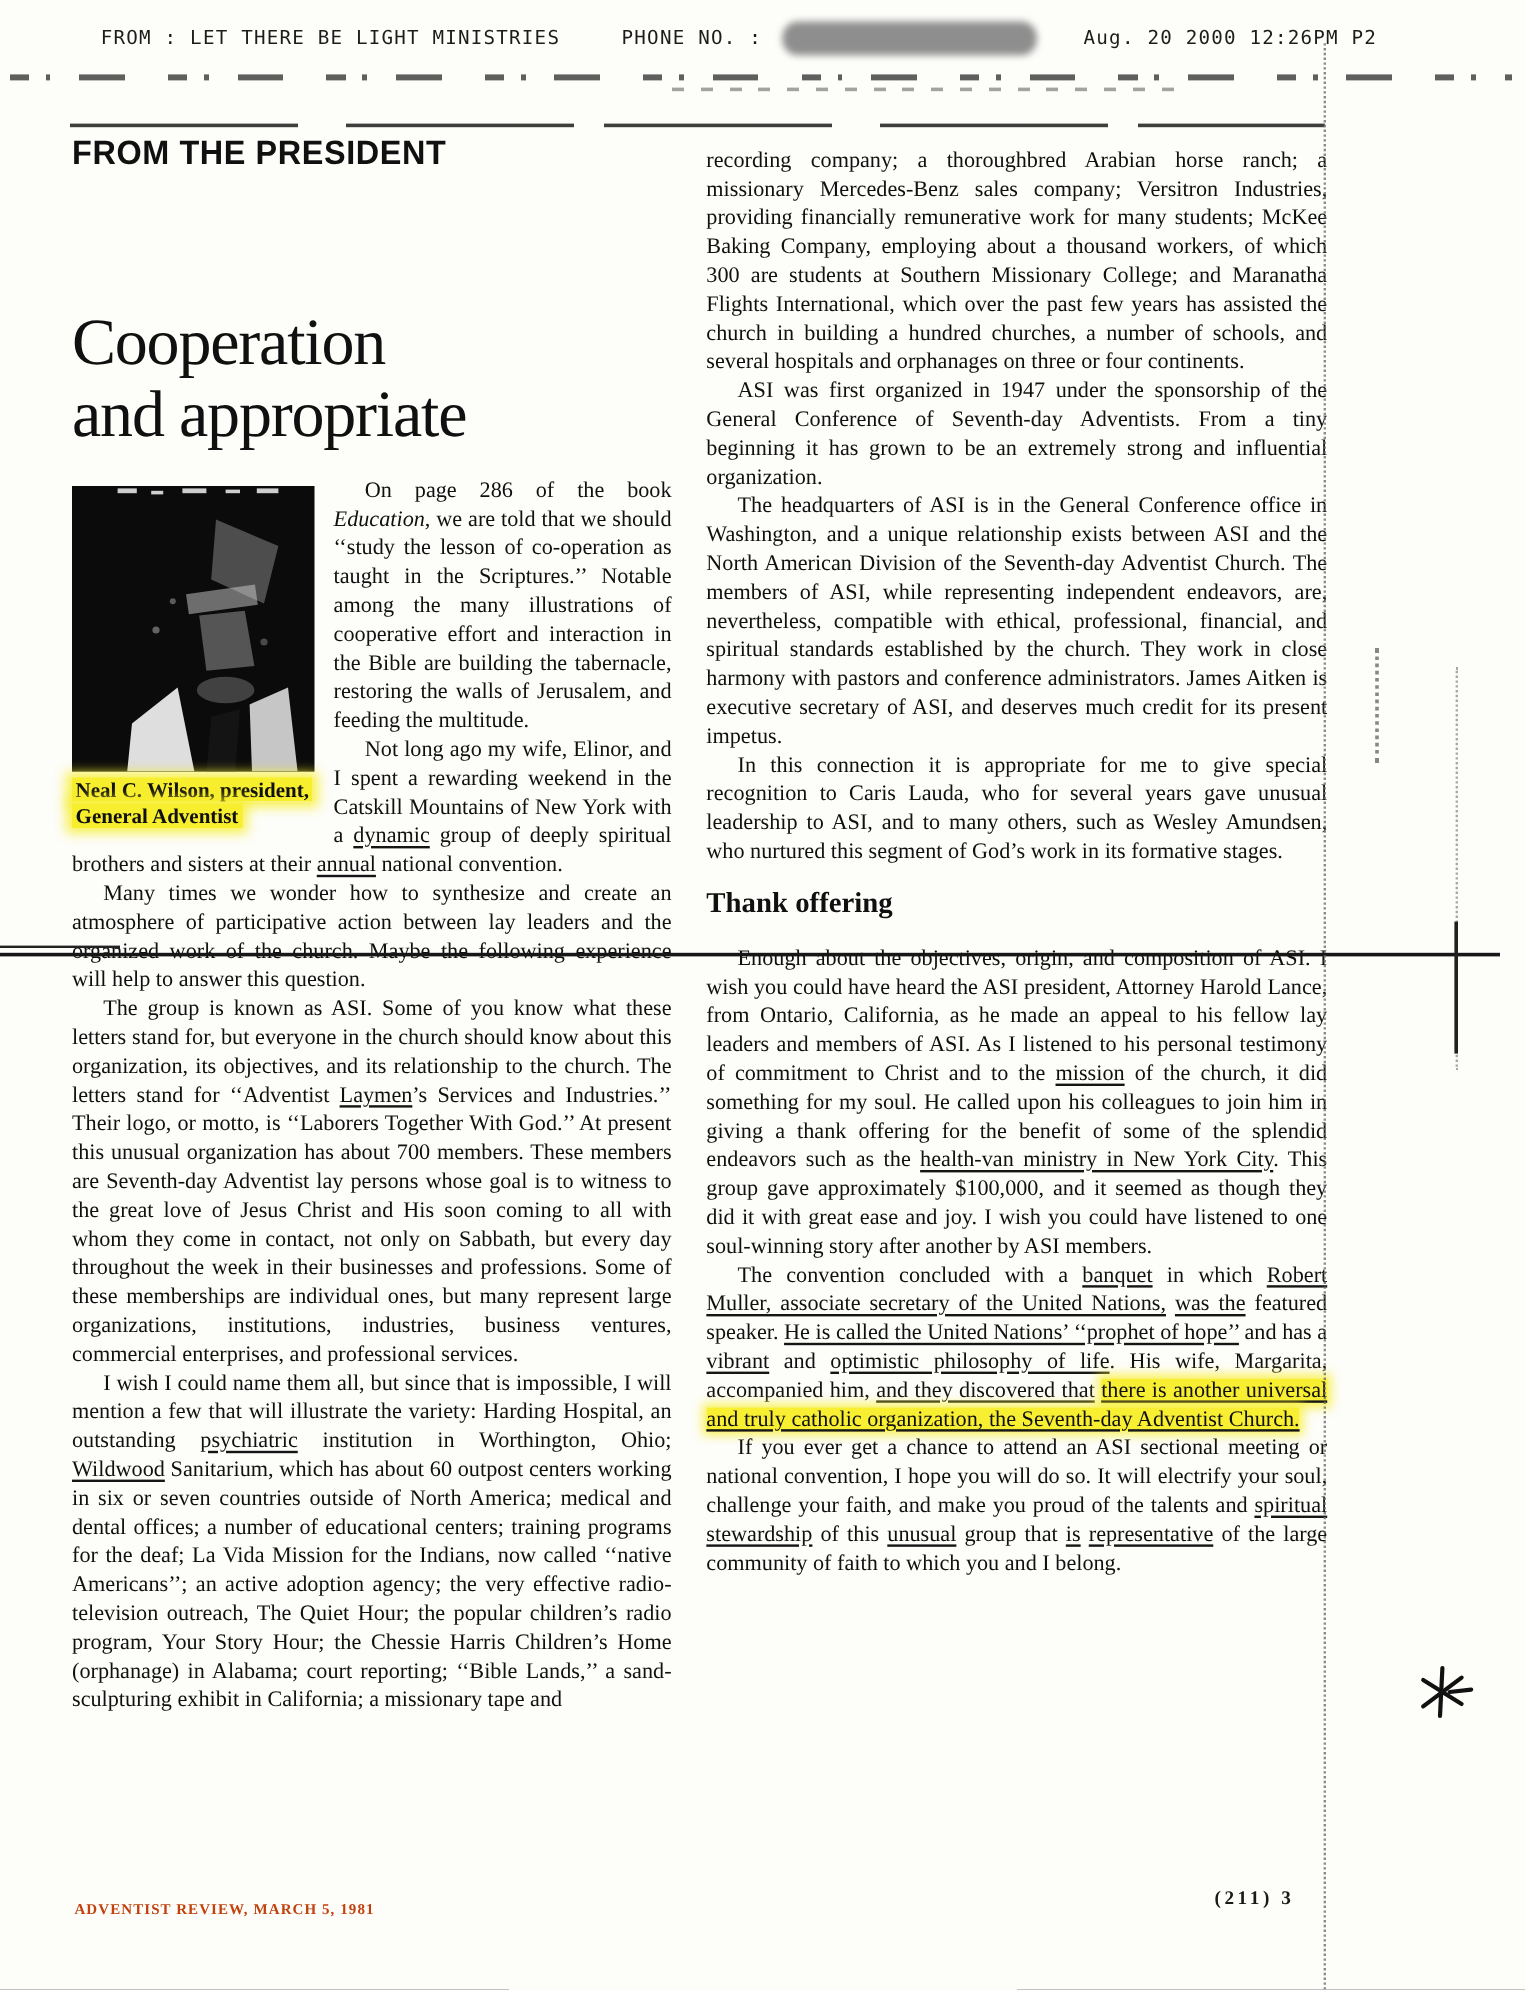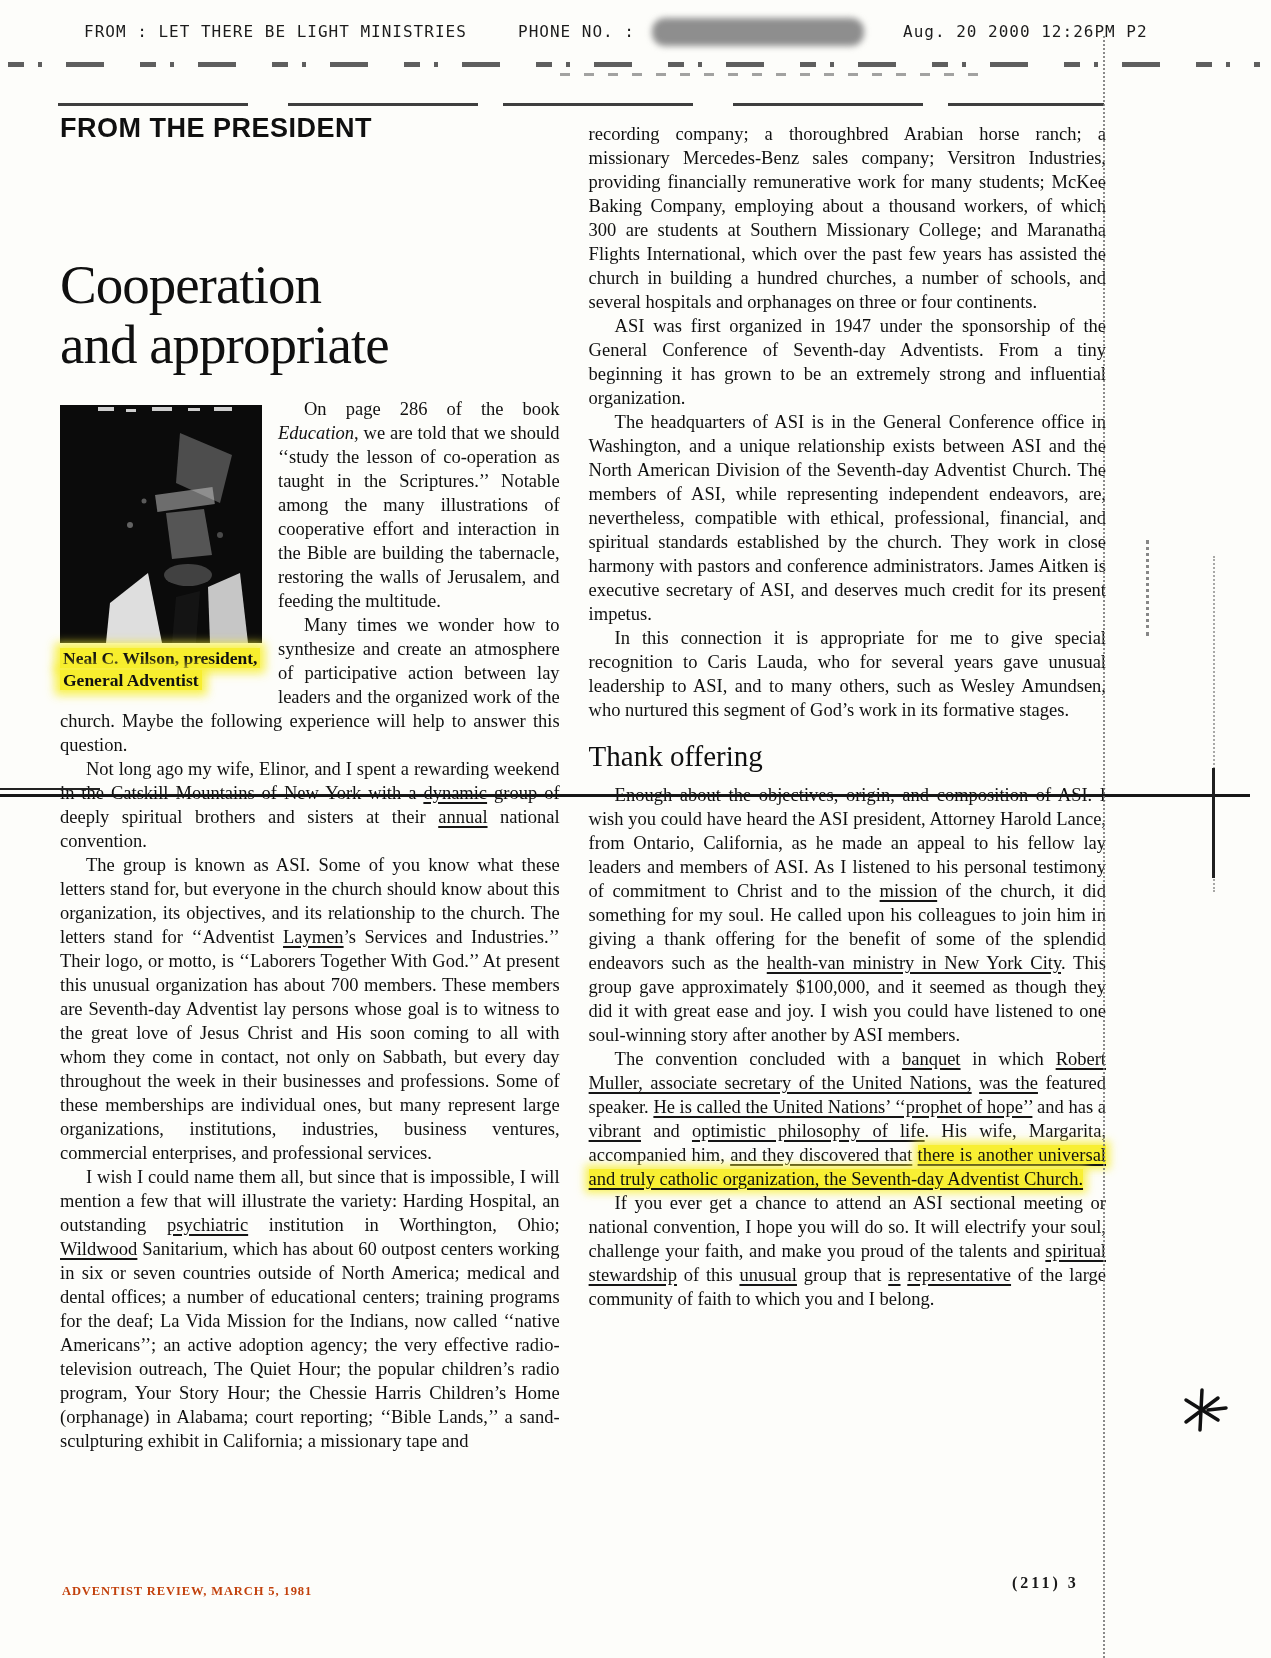--- a/index.html
+++ b/index.html
@@ -42,21 +42,21 @@
   .hl-cap { background:#f7ee2e; box-shadow:0 0 9px 5px rgba(247,238,46,.85); padding:0 3px;
     -webkit-box-decoration-break:clone; box-decoration-break:clone; }
 
   .para { margin:0; text-align:justify; font-size:18.5px; line-height:24px; text-indent:26px; }
   .para.noindent { text-indent:0; }
   .i  { font-style:italic; }
   .u  { text-decoration:underline; text-decoration-thickness:2px; text-underline-offset:3px; text-decoration-color:#151515; }
   .hl { background:#f8ef33; box-shadow:0 0 8px 4px rgba(248,239,51,.8);
     -webkit-box-decoration-break:clone; box-decoration-break:clone; }
 
-  .subhead { margin:18px 0 10px 0; font-size:29px; font-weight:normal; }
+  .subhead { margin:18px 0 20px 0; font-size:24px; font-weight:bold; }
 
   
   .hline   { position:absolute; top:794px; left:0; width:1250px; height:3px; background:#171717; }
   .hline-b { position:absolute; top:788px; left:0; width:100px; height:2px; background:#222; }
   .vfold   { position:absolute; left:1103px; top:36px; height:1622px; width:0;
     border-left:2px dotted #6e6e6e; opacity:.8; }
   .vmark-a { position:absolute; left:1146px; top:540px; height:96px; width:0;
     border-left:3px dotted #3a3a3a; opacity:.6; }
   .vmark-b { position:absolute; left:1213px; top:556px; height:336px; width:0;
     border-left:2px dotted #555; opacity:.5; }
@@ -116,22 +116,22 @@
           </svg>
         </div>
         <figcaption class="caption">
           <span class="hl-cap">Neal C. Wilson, president,</span><br>
           <span class="hl-cap">General Adventist</span>
         </figcaption>
       </figure>
 
       <div class="paras">
           <p class="para"><span>On page 286 of the book </span><span class="i">Education</span><span>, we are told that we should ‘‘study the lesson of co-operation as taught in the Scriptures.’’ Notable among the many illustrations of cooperative effort and interaction in the Bible are building the tabernacle, restoring the walls of Jerusalem, and feeding the multitude.</span></p>
+          <p class="para"><span>Not long ago my wife, Elinor, and I spent a rewarding weekend in the Catskill Mountains of New York with a </span><span class="u">dynamic</span><span> group of deeply spiritual brothers and sisters at their </span><span class="u">annual</span><span> national convention.</span></p>
           <p class="para"><span>Many times we wonder how to synthesize and create an atmosphere of participative action between lay leaders and the organized work of the church. Maybe the following experience will help to answer this question.</span></p>
-          <p class="para"><span>Not long ago my wife, Elinor, and I spent a rewarding weekend in the Catskill Mountains of New York with a </span><span class="u">dynamic</span><span> group of deeply spiritual brothers and sisters at their </span><span class="u">annual</span><span> national convention.</span></p>
           <p class="para"><span>The group is known as ASI. Some of you know what these letters stand for, but everyone in the church should know about this organization, its objectives, and its relationship to the church. The letters stand for ‘‘Adventist </span><span class="u">Laymen</span><span>’s Services and Industries.’’ Their logo, or motto, is ‘‘Laborers Together With God.’’ At present this unusual organization has about 700 members. These members are Seventh-day Adventist lay persons whose goal is to witness to the great love of Jesus Christ and His soon coming to all with whom they come in contact, not only on Sabbath, but every day throughout the week in their businesses and professions. Some of these memberships are individual ones, but many represent large organizations, institutions, industries, business ventures, commercial enterprises, and professional services.</span></p>
           <p class="para"><span>I wish I could name them all, but since that is impossible, I will mention a few that will illustrate the variety: Harding Hospital, an outstanding </span><span class="u">psychiatric</span><span> institution in Worthington, Ohio; </span><span class="u">Wildwood</span><span> Sanitarium, which has about 60 outpost centers working in six or seven countries outside of North America; medical and dental offices; a number of educational centers; training programs for the deaf; La Vida Mission for the Indians, now called ‘‘native Americans’’; an active adoption agency; the very effective radio-television outreach, The Quiet Hour; the popular children’s radio program, Your Story Hour; the Chessie Harris Children’s Home (orphanage) in Alabama; court reporting; ‘‘Bible Lands,’’ a sand-sculpturing exhibit in California; a missionary tape and</span></p>
         </div>
     </section>
 
     <section class="col col-right">
       <div class="paras">
           <p class="para noindent"><span>recording company; a thoroughbred Arabian horse ranch; a missionary Mercedes-Benz sales company; Versitron Industries, providing financially remunerative work for many students; McKee Baking Company, employing about a thousand workers, of which 300 are students at Southern Missionary College; and Maranatha Flights International, which over the past few years has assisted the church in building a hundred churches, a number of schools, and several hospitals and orphanages on three or four continents.</span></p>
           <p class="para"><span>ASI was first organized in 1947 under the sponsorship of the General Conference of Seventh-day Adventists. From a tiny beginning it has grown to be an extremely strong and influential organization.</span></p>
           <p class="para"><span>The headquarters of ASI is in the General Conference office in Washington, and a unique relationship exists between ASI and the North American Division of the Seventh-day Adventist Church. The members of ASI, while representing independent endeavors, are, nevertheless, compatible with ethical, professional, financial, and spiritual standards established by the church. They work in close harmony with pastors and conference administrators. James Aitken is executive secretary of ASI, and deserves much credit for its present impetus.</span></p>

